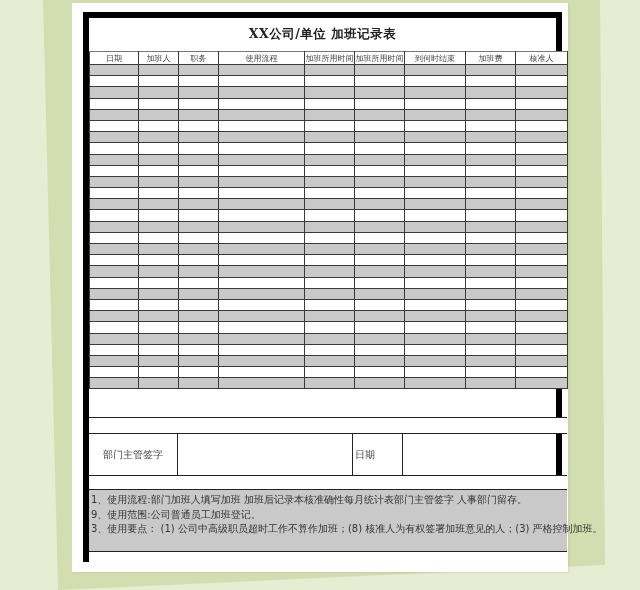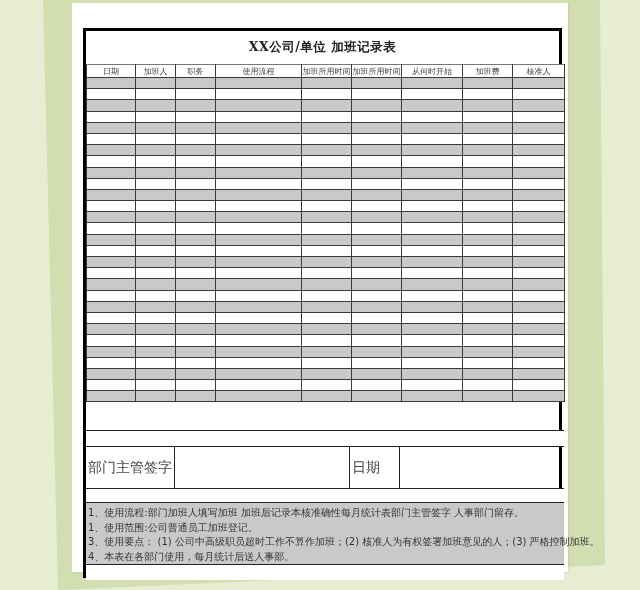--- a/index.html
+++ b/index.html
@@ -8,22 +8,22 @@
     background:#e7edd2;
     font-family:"DejaVu Sans", sans-serif;
   }
   .bg-shape { position:absolute; left:0; top:0; width:640px; height:590px; }
   .paper {
     position:absolute; left:72px; top:3px; width:496px; height:569px;
     background:#ffffff;
     box-shadow: 1px 1px 2px rgba(0,0,0,0.08);
   }
   .sheet {
-    position:absolute; left:83px; top:28px; width:479px; height:550px;
-    border:3px solid #000000; box-sizing:border-box; background:#fff;
+    position:absolute; left:83px; top:12px; width:479px; height:550px;
+    border:6px solid #000000; box-sizing:border-box; background:#fff;
   }
   .title {
     position:absolute; left:0; top:0; width:100%; height:33px;
     display:flex; align-items:center; justify-content:center;
     font-family:"DejaVu Serif", serif; font-weight:bold; font-size:12.5px; color:#222;
     letter-spacing:0.5px;
   }
   table.grid {
     position:absolute; left:0; top:33px; border-collapse:collapse; table-layout:fixed;
     width:478px;
@@ -40,21 +40,21 @@
   table.grid tr.even td { background:#ffffff; }
   .spacer-row {
     position:absolute; left:0; top:399px; width:478px; height:16px;
     border-top:1.5px solid #222; box-sizing:border-box; background:#fff;
   }
   .sign-row {
     position:absolute; left:0; top:415px; width:478px; height:43px;
     border-top:1.5px solid #222; border-bottom:1.5px solid #222; box-sizing:border-box;
     display:flex;
   }
-  .sign-row > div { height:100%; box-sizing:border-box; display:flex; align-items:center; font-size:14px; color:#444; }
+  .sign-row > div { height:100%; box-sizing:border-box; display:flex; align-items:center; font-size:10px; color:#444; }
   .sign-label { width:89px; justify-content:center; border-right:1.5px solid #222; }
   .sign-box { width:175px; border-right:1.5px solid #222; }
   .date-label { width:50px; padding-left:2px; border-right:1.5px solid #222; }
   .date-box { flex:1; }
   .spacer-row2 {
     position:absolute; left:0; top:458px; width:478px; height:13px; background:#fff;
   }
   .notes {
     position:absolute; left:0; top:471px; width:478px; height:63px;
     background:#c9c9c9; border-top:1.5px solid #222; border-bottom:1.5px solid #222;
@@ -90,21 +90,21 @@
         <col style="width: 52px;">
       </colgroup>
     <thead>
       <tr id="header-row">
           <th>日期</th>
           <th>加班人</th>
           <th>职务</th>
           <th>使用流程</th>
           <th>加班所用时间</th>
           <th>加班所用时间</th>
-          <th>从何时开始</th>
+          <th>到何时结束</th>
           <th>加班费</th>
           <th>核准人</th>
         </tr>
     </thead>
     <tbody id="table-body">
         <tr class="odd">
           <td></td>
           <td></td>
           <td></td>
           <td></td>
@@ -431,19 +431,18 @@
     <div class="sign-label">部门主管签字</div>
     <div class="sign-box"></div>
     <div class="date-label">日期</div>
     <div class="date-box"></div>
   </div>
 
   <div class="spacer-row2"></div>
 
   <div class="notes">
     <div class="note-line">1、使用流程:部门加班人填写加班 加班后记录本核准确性每月统计表部门主管签字 人事部门留存。</div>
-    <div class="note-line">1、使用范围:公司普通员工加班登记。</div>
-    <div class="note-line">3、使用要点： (1) 公司中高级职员超时工作不算作加班；(2) 核准人为有权签署加班意见的人；(3) 严格控制加班。</div>
-    <div class="note-line">4、本表在各部门使用，每月统计后送人事部。</div>
+    <div class="note-line">9、使用范围:公司普通员工加班登记。</div>
+    <div class="note-line">3、使用要点： (1) 公司中高级职员超时工作不算作加班；(8) 核准人为有权签署加班意见的人；(3) 严格控制加班。</div>
   </div>
 
   <div class="footer-blank"></div>
 </div>
 
 </body></html>

